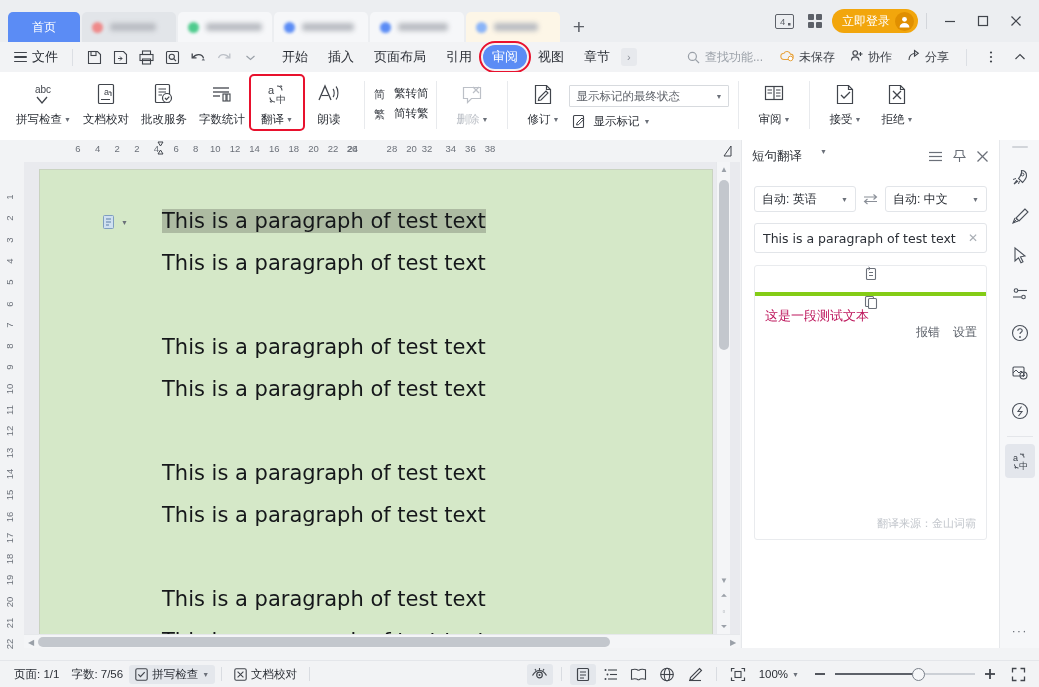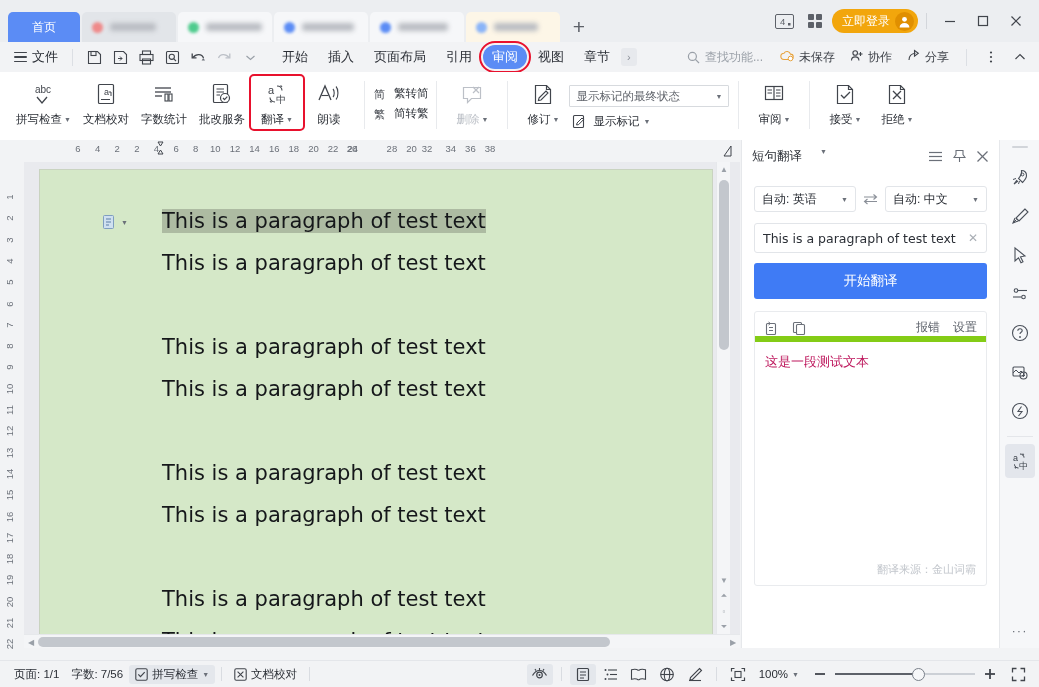--- a/index.html
+++ b/index.html
@@ -97,21 +97,21 @@
   .tp-body{padding:0 12px;}
   .langrow{ display:flex;align-items:center;gap:7px;margin-top:14px;}
   .langsel{ flex:1;height:26px;border:1px solid #e2e5e9;border-radius:3px;background:#fff;display:flex;align-items:center;padding:0 7px;font-size:12px;color:#2b2f36;}
   .langsel .cv{flex:1;}
   .swapi{ color:#8a8f98;font-size:13px;}
   .srcbox{ margin-top:11px;height:30px;border:1px solid #e2e5e9;border-radius:3px;display:flex;align-items:center;padding:0 8px;font-size:12.5px;color:#2b2f36;}
   .srcbox .sv{flex:1;overflow:hidden;white-space:nowrap;font-family:"DejaVu Sans",sans-serif;}
   .srcbox .clr{color:#a8adb4;font-size:12px;}
   .gobtn{ margin-top:10px;height:36px;background:#3f7bf5;color:#fff;border-radius:3px;display:flex;align-items:center;justify-content:center;font-size:13.5px;}
   .resbox{ margin-top:12px;border:1px solid #e9ebee;border-radius:3px;height:275px;position:relative;display:flex;flex-direction:column;}
-  .res-tools{ height:30px;display:flex;align-items:flex-end;padding:0 9px;gap:14px;color:#6b7079;border-bottom:6px solid #84cc16;}
+  .res-tools{ height:30px;display:flex;align-items:center;padding:0 9px;gap:14px;color:#6b7079;border-bottom:4px solid #84cc16;flex-direction:column;}
   .res-tools .right{margin-left:auto;display:flex;gap:13px;font-size:12px;color:#5b6069;}
   .res-text{ padding:11px 10px;font-size:13px;color:#be185d;flex:1;}
   .res-src{ position:absolute;right:10px;bottom:8px;font-size:11px;color:#c2c6cc;}
 
   
   .rail{ position:absolute;left:999px;top:140px;width:40px;height:508px;background:#f6f7f9;border-left:1px solid #e6e8eb;display:flex;flex-direction:column;align-items:center;padding-top:6px;}
   .rail-grip{width:16px;height:2px;background:#d2d5da;border-radius:1px;margin-bottom:12px;}
   .rail-i{ width:30px;height:34px;display:flex;align-items:center;justify-content:center;color:#4a505a;border-radius:4px;margin-bottom:5px;}
   .rail-i.active{ background:#e3e6ec; }
   .rail-div{width:26px;height:1px;background:#e4e6ea;margin:3px 0 7px;}
@@ -342,42 +342,42 @@
               <rect x="5.5" y="3.5" width="15" height="19" rx="1" fill="none" stroke="#41454c" stroke-width="1.2"></rect>
               <text x="11" y="14" font-size="9" fill="#41454c" font-family="Liberation Sans">a</text>
               <path d="M16 11h2v4" fill="none" stroke="#41454c" stroke-width="1"></path>
               <path d="M8 18.5h9" stroke="#41454c" stroke-width="1"></path>
             </svg>
           </span>
         <span class="lb">文档校对</span>
       </div>
       <div class="bigbtn">
         <span class="ic">
-            <svg width="28" height="28" viewBox="0 0 28 28">
-              <line x1="5" y1="7" x2="21" y2="7" stroke="#41454c" stroke-width="1.3"></line>
-              <line x1="5" y1="11" x2="21" y2="11" stroke="#41454c" stroke-width="1.3"></line>
-              <line x1="5" y1="15" x2="12" y2="15" stroke="#41454c" stroke-width="1.3"></line>
-              <rect x="15" y="13" width="3" height="7" fill="none" stroke="#41454c" stroke-width="1.1"></rect>
-              <rect x="19" y="13" width="3" height="7" fill="none" stroke="#41454c" stroke-width="1.1"></rect>
-            </svg>
-          </span>
-        <span class="lb">字数统计</span>
-      </div>
-      <div class="bigbtn">
-        <span class="ic">
             <svg width="26" height="28" viewBox="0 0 26 28">
               <rect x="4.5" y="3.5" width="14" height="18" rx="1" fill="none" stroke="#41454c" stroke-width="1.2"></rect>
               <line x1="7.5" y1="8" x2="15" y2="8" stroke="#41454c" stroke-width="1"></line>
               <line x1="7.5" y1="11" x2="15" y2="11" stroke="#41454c" stroke-width="1"></line>
               <line x1="7.5" y1="14" x2="11" y2="14" stroke="#41454c" stroke-width="1"></line>
               <circle cx="16" cy="17" r="4.5" fill="#fff" stroke="#41454c" stroke-width="1.2"></circle>
               <path d="M14 17l1.5 1.6 2.8-3" fill="none" stroke="#41454c" stroke-width="1.2"></path>
             </svg>
           </span>
         <span class="lb">批改服务</span>
+      </div>
+      <div class="bigbtn">
+        <span class="ic">
+            <svg width="28" height="28" viewBox="0 0 28 28">
+              <line x1="5" y1="7" x2="21" y2="7" stroke="#41454c" stroke-width="1.3"></line>
+              <line x1="5" y1="11" x2="21" y2="11" stroke="#41454c" stroke-width="1.3"></line>
+              <line x1="5" y1="15" x2="12" y2="15" stroke="#41454c" stroke-width="1.3"></line>
+              <rect x="15" y="13" width="3" height="7" fill="none" stroke="#41454c" stroke-width="1.1"></rect>
+              <rect x="19" y="13" width="3" height="7" fill="none" stroke="#41454c" stroke-width="1.1"></rect>
+            </svg>
+          </span>
+        <span class="lb">字数统计</span>
       </div>
       <div class="bigbtn boxed">
         <span class="ic">
             <svg width="28" height="28" viewBox="0 0 28 28">
               <text x="5" y="13" font-size="11" fill="#41454c" font-family="Liberation Sans">a</text>
               <text x="13" y="22" font-size="10" fill="#41454c" font-family="DejaVu Sans">中</text>
               <path d="M14 5c3 0 5 2 5 4.5" fill="none" stroke="#41454c" stroke-width="1.1"></path>
               <path d="M17.5 4l2 1.2-2 1.3z" fill="#41454c"></path>
               <path d="M12 21c-3 0-5-2-5-4.5" fill="none" stroke="#41454c" stroke-width="1.1"></path>
               <path d="M8.5 22l-2-1.2 2-1.3z" fill="#41454c"></path>
@@ -675,21 +675,20 @@
           </span>
         <div class="langsel">
           <span class="cv">自动: 中文</span>
           <span class="caret">▼</span>
         </div>
       </div>
       <div class="srcbox">
         <span class="sv">This is a paragraph of test text</span>
         <span class="clr">✕</span>
       </div>
-      <div class="gobtn">开始翻译</div>
       <div class="resbox">
         <div class="res-tools">
           <span>
               <svg width="14" height="15" viewBox="0 0 14 15">
                 <rect x="2.5" y="2.5" width="9" height="11" rx="1" fill="none" stroke="#6b7079" stroke-width="1.1"></rect>
                 <line x1="5" y1="6.5" x2="9" y2="6.5" stroke="#6b7079" stroke-width="1"></line>
                 <line x1="5" y1="9.5" x2="9" y2="9.5" stroke="#6b7079" stroke-width="1"></line>
                 <path d="M4.5 1l2 1.5-2 1.5" fill="none" stroke="#6b7079" stroke-width="1"></path>
               </svg>
             </span>

